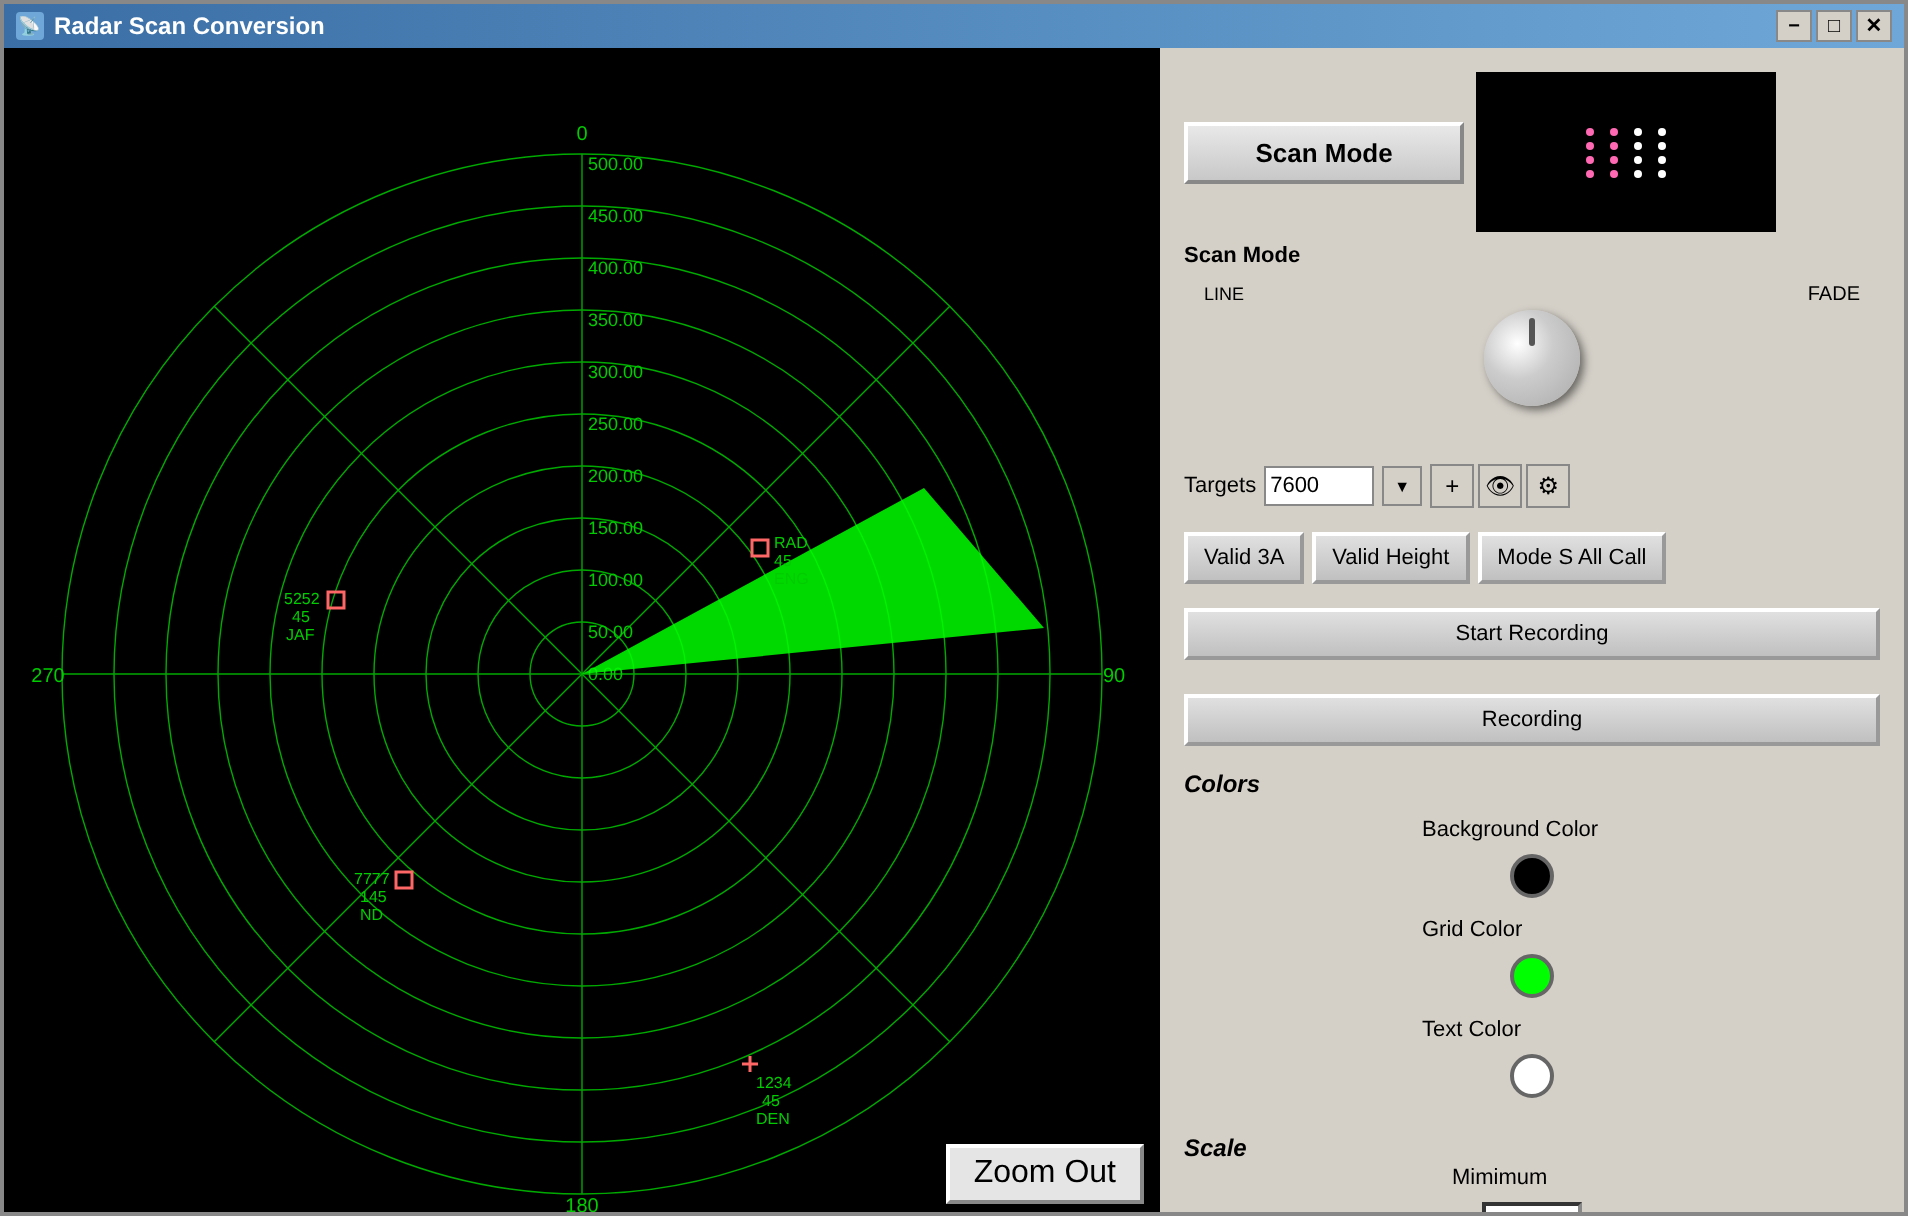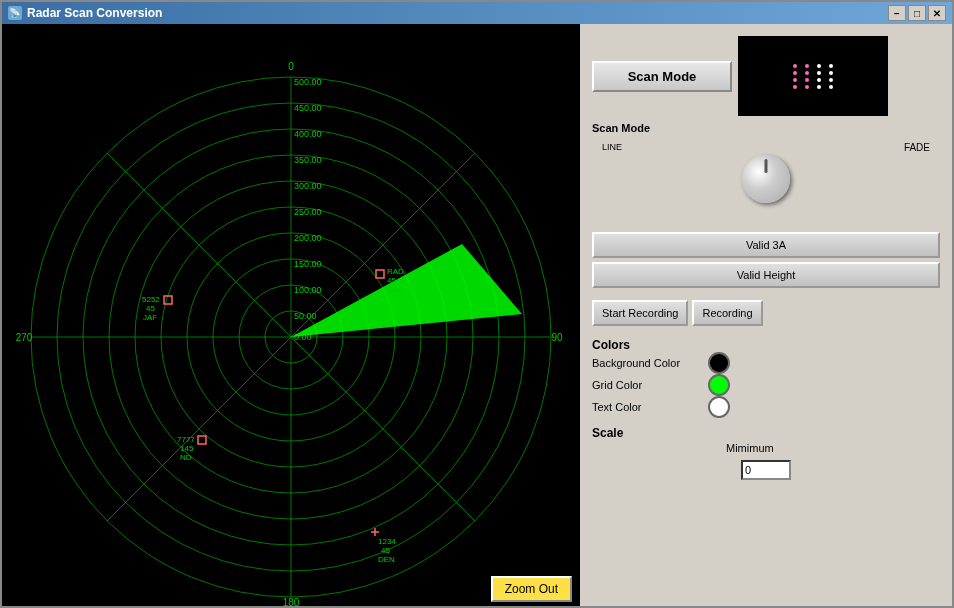--- a/index.html
+++ b/index.html
@@ -69,26 +69,26 @@
       width: 578px;
       height: 586px;
       background: #000;
       position: relative;
       flex-shrink: 0;
     }
     .zoom-out-btn {
       position: absolute;
       bottom: 8px;
       right: 8px;
-      background: #fde047;
+      background: #e5e5e5;
       border: 2px solid #888;
       border-top-color: #fff;
       border-left-color: #fff;
       padding: 4px 12px;
-      font-size: 12px;
+      font-size: 16px;
       cursor: pointer;
     }
     
     .right-panel {
       flex: 1;
       background: #d4d0c8;
       padding: 12px;
       display: flex;
       flex-direction: column;
       gap: 4px;
@@ -179,60 +179,62 @@
       background: #d4d0c8;
       border: 1px solid #888;
       display: flex;
       align-items: center;
       justify-content: center;
       font-size: 12px;
       cursor: pointer;
     }
     .mode-buttons {
       display: flex;
-      flex-direction: column;
+      flex-direction: row;
       gap: 4px;
       margin: 4px 0;
     }
     .mode-btn {
       background: linear-gradient(to bottom, #e0e0e0, #c0c0c0);
       border: 2px solid #999;
       border-top-color: #fff;
       border-left-color: #fff;
       padding: 5px 8px;
       font-size: 11px;
       cursor: pointer;
       text-align: center;
     }
     .record-playback {
       display: flex;
-      flex-direction: row;
-      gap: 4px;
+      flex-direction: column;
+      gap: 17px;
       margin: 4px 0;
     }
     .record-btn {
       background: linear-gradient(to bottom, #e0e0e0, #c0c0c0);
       border: 2px solid #999;
       border-top-color: #fff;
       border-left-color: #fff;
       padding: 5px 8px;
       font-size: 11px;
       cursor: pointer;
       text-align: center;
     }
     .section-title {
       font-weight: bold;
       font-size: 12px;
       margin-top: 4px;
+      font-style: italic;
     }
     .color-row {
       display: flex;
       align-items: center;
       gap: 6px;
-      margin: 0 0;
+      margin: 10px 0;
+      flex-direction: column;
     }
     .color-label {
       font-size: 11px;
       width: 110px;
     }
     .color-swatch {
       width: 22px;
       height: 22px;
       border: 2px solid #666;
       border-radius: 50%;
@@ -413,24 +415,35 @@
         <span style="font-size:11px; font-weight:bold;">Scan Mode</span>
         <div class="reply-knob-area">
           <div class="reply-knob-labels">
             <span class="label-top-left">LINE</span>
             <span class="label-top-right">FADE</span>
           </div>
           <div class="knob"></div>
         </div>
       </div>
 
+      <div class="targets-row">
+        <span class="targets-label">Targets</span>
+        <input class="targets-input" type="text" value="7600" style="">
+        <div class="targets-dropdown">▼</div>
+        <div class="targets-icons">
+          <div class="target-icon-btn">+</div>
+          <div class="target-icon-btn">👁</div>
+          <div class="target-icon-btn">⚙</div>
+        </div>
+      </div>
 
       <div class="mode-buttons">
         <button class="mode-btn">Valid 3A</button>
         <button class="mode-btn">Valid Height</button>
+        <button class="mode-btn">Mode S All Call</button>
       </div>
 
       <div class="record-playback">
         <button class="record-btn">Start Recording</button>
         <button class="record-btn">Recording</button>
       </div>
 
       <div>
         <div class="section-title">Colors</div>
         <div class="color-row">

